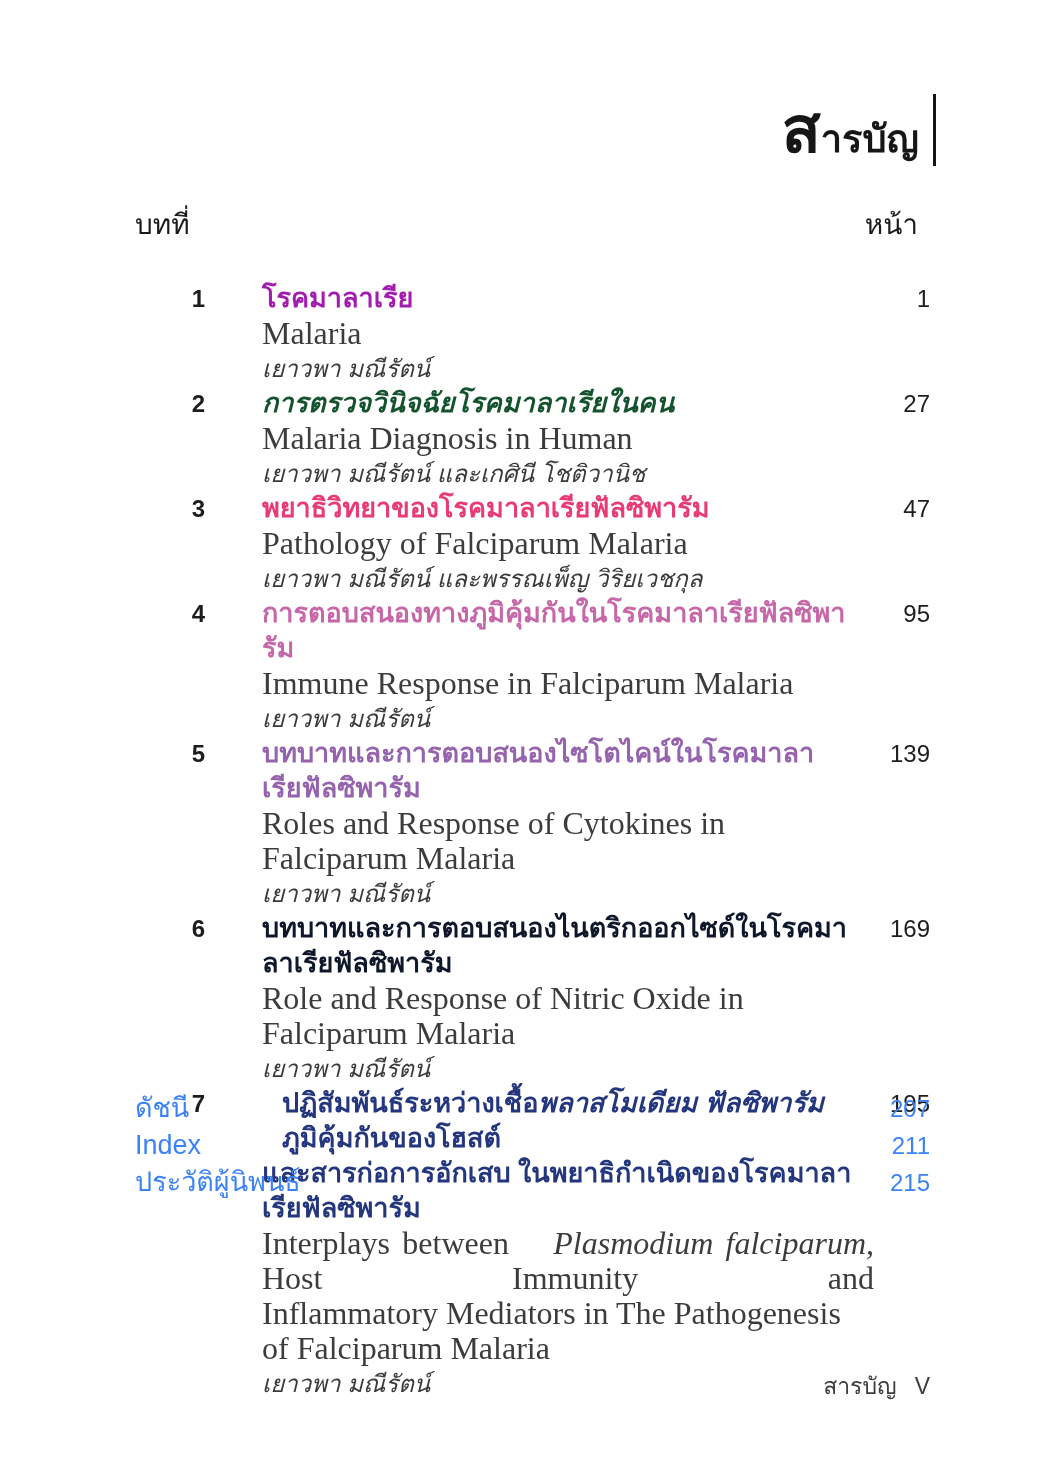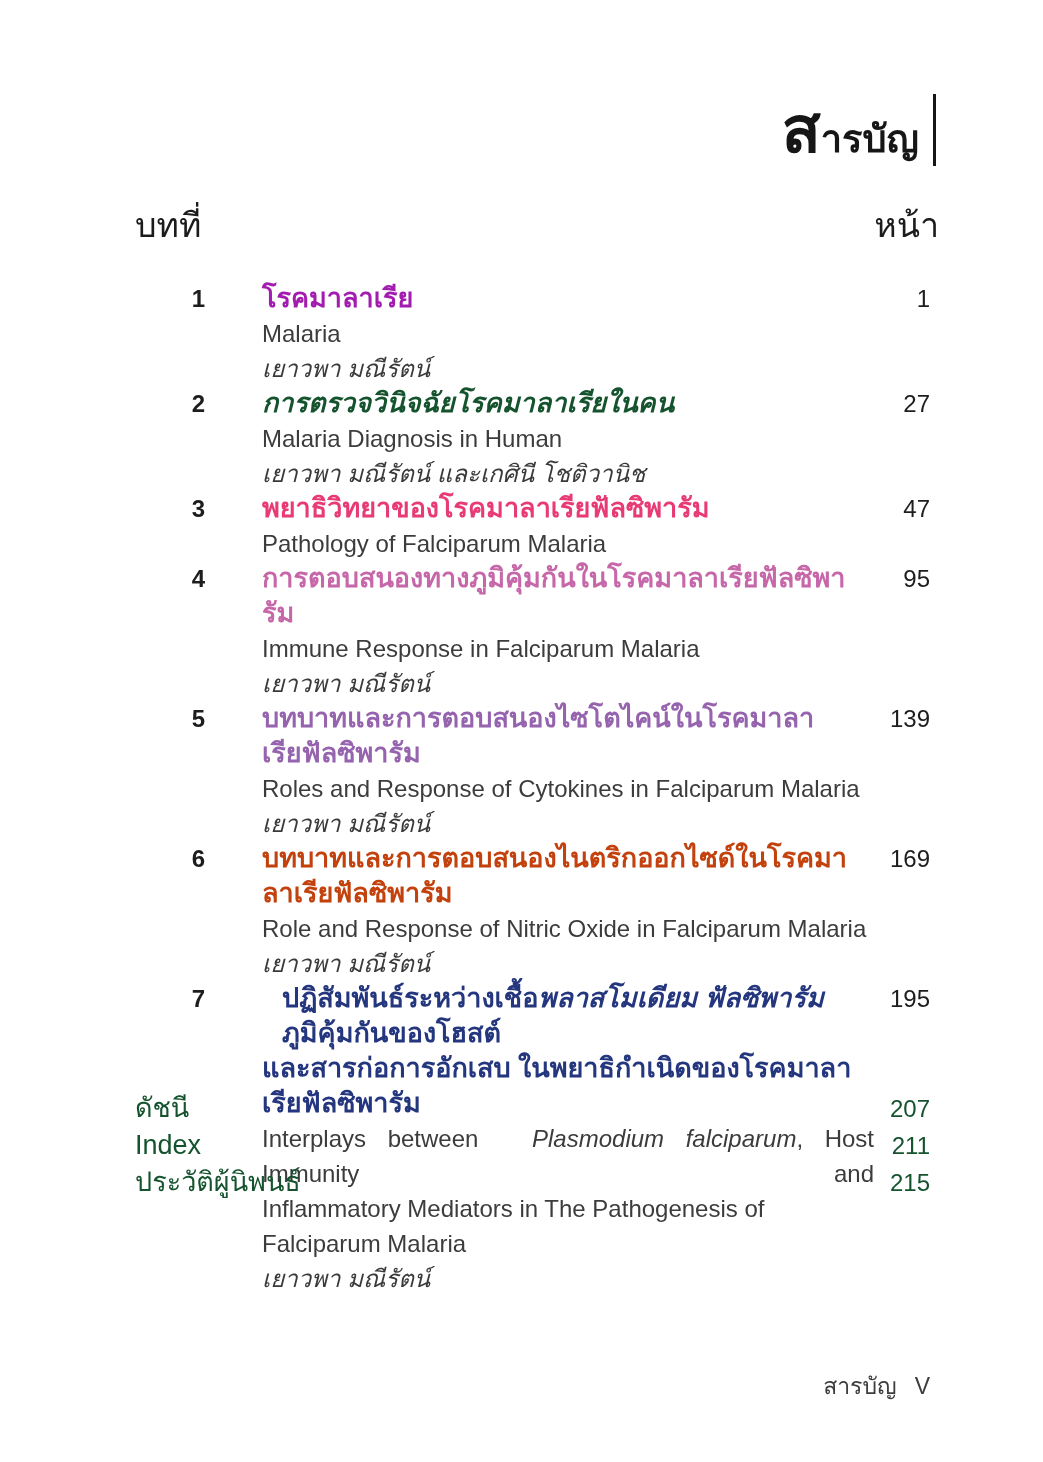--- a/index.html
+++ b/index.html
@@ -30,24 +30,24 @@
   .title-rest { font-size: 38px; }
   .title-bar {
     width: 3px; height: 72px;
     background: #161616;
     margin-left: 14px;
   }
 
   
   .header-row {
     position: absolute;
-    left: 135px; right: 104px; top: 202px;
+    left: 135px; right: 125px; top: 202px;
     display: flex;
     justify-content: space-between;
-    font-size: 34px;
+    font-size: 28px;
     font-weight: 500;
     color: #1b1b1b;
     line-height: 46px;
   }
 
   
   .toc {
     position: absolute;
     left: 135px; right: 113px; top: 281px;
   }
@@ -69,24 +69,25 @@
     text-align: right;
     line-height: 35px;
     color: #1d1d1d;
   }
   .thai-title {
     font-size: 27px;
     font-weight: bold;
     line-height: 35px;
   }
   .eng {
-    font-size: 24px;
+    font-size: 32px;
     font-weight: 400;
     color: #3c3c3c;
     line-height: 35px;
+    font-family: Liberation Serif, serif;
   }
   .eng .sp-italic { font-style: italic; margin-left: 32px; }
   .thai-title .sp-italic { font-style: italic; }
   .eng.justify-last {
     text-align: justify;
     text-align-last: justify;
   }
   .authors {
     font-size: 24px;
     font-style: italic;
@@ -98,21 +99,21 @@
   .back-matter {
     position: absolute;
     left: 135px; right: 113px; top: 1090px;
   }
   .back-row {
     display: flex;
     justify-content: space-between;
     font-size: 27px;
     font-weight: 500;
     line-height: 37px;
-    color: #14532d;
+    color: #3b82f6;
     align-items: center;
   }
   .back-row .page {
     font-size: 24px;
     font-weight: 500;
   }
 
   
   .footer {
     position: absolute;
@@ -160,20 +161,21 @@
       <div class="authors">เยาวพา มณีรัตน์ และเกศินี โชติวานิช</div>
     </div>
     <div class="page">27</div>
   </div>
 
   <div class="entry">
     <div class="num">3</div>
     <div>
       <div class="thai-title" style="color: rgb(232, 58, 116);">พยาธิวิทยาของโรคมาลาเรียฟัลซิพารัม</div>
       <div class="eng">Pathology of Falciparum Malaria</div>
+      <div class="authors">เยาวพา มณีรัตน์ และพรรณเพ็ญ วิริยเวชกุล</div>
     </div>
     <div class="page">47</div>
   </div>
 
   <div class="entry">
     <div class="num">4</div>
     <div>
       <div class="thai-title" style="color: rgb(198, 103, 169);">การตอบสนองทางภูมิคุ้มกันในโรคมาลาเรียฟัลซิพารัม</div>
       <div class="eng">Immune Response in Falciparum Malaria</div>
       <div class="authors">เยาวพา มณีรัตน์</div>
@@ -187,21 +189,21 @@
       <div class="thai-title" style="color: rgb(150, 99, 174);">บทบาทและการตอบสนองไซโตไคน์ในโรคมาลาเรียฟัลซิพารัม</div>
       <div class="eng">Roles and Response of Cytokines in Falciparum Malaria</div>
       <div class="authors">เยาวพา มณีรัตน์</div>
     </div>
     <div class="page">139</div>
   </div>
 
   <div class="entry">
     <div class="num">6</div>
     <div>
-      <div class="thai-title" style="color: #c2410c;">บทบาทและการตอบสนองไนตริกออกไซด์ในโรคมาลาเรียฟัลซิพารัม</div>
+      <div class="thai-title" style="color: #0f172a;">บทบาทและการตอบสนองไนตริกออกไซด์ในโรคมาลาเรียฟัลซิพารัม</div>
       <div class="eng">Role and Response of Nitric Oxide in Falciparum Malaria</div>
       <div class="authors">เยาวพา มณีรัตน์</div>
     </div>
     <div class="page">169</div>
   </div>
 
   <div class="entry">
     <div class="num">7</div>
     <div>
       <div class="thai-title" style="color: rgb(36, 54, 126); margin-left: 20px;"><span>ปฏิสัมพันธ์ระหว่างเชื้อ</span><span class="sp-italic">พลาสโมเดียม ฟัลซิพารัม</span><span> ภูมิคุ้มกันของโฮสต์</span></div>

